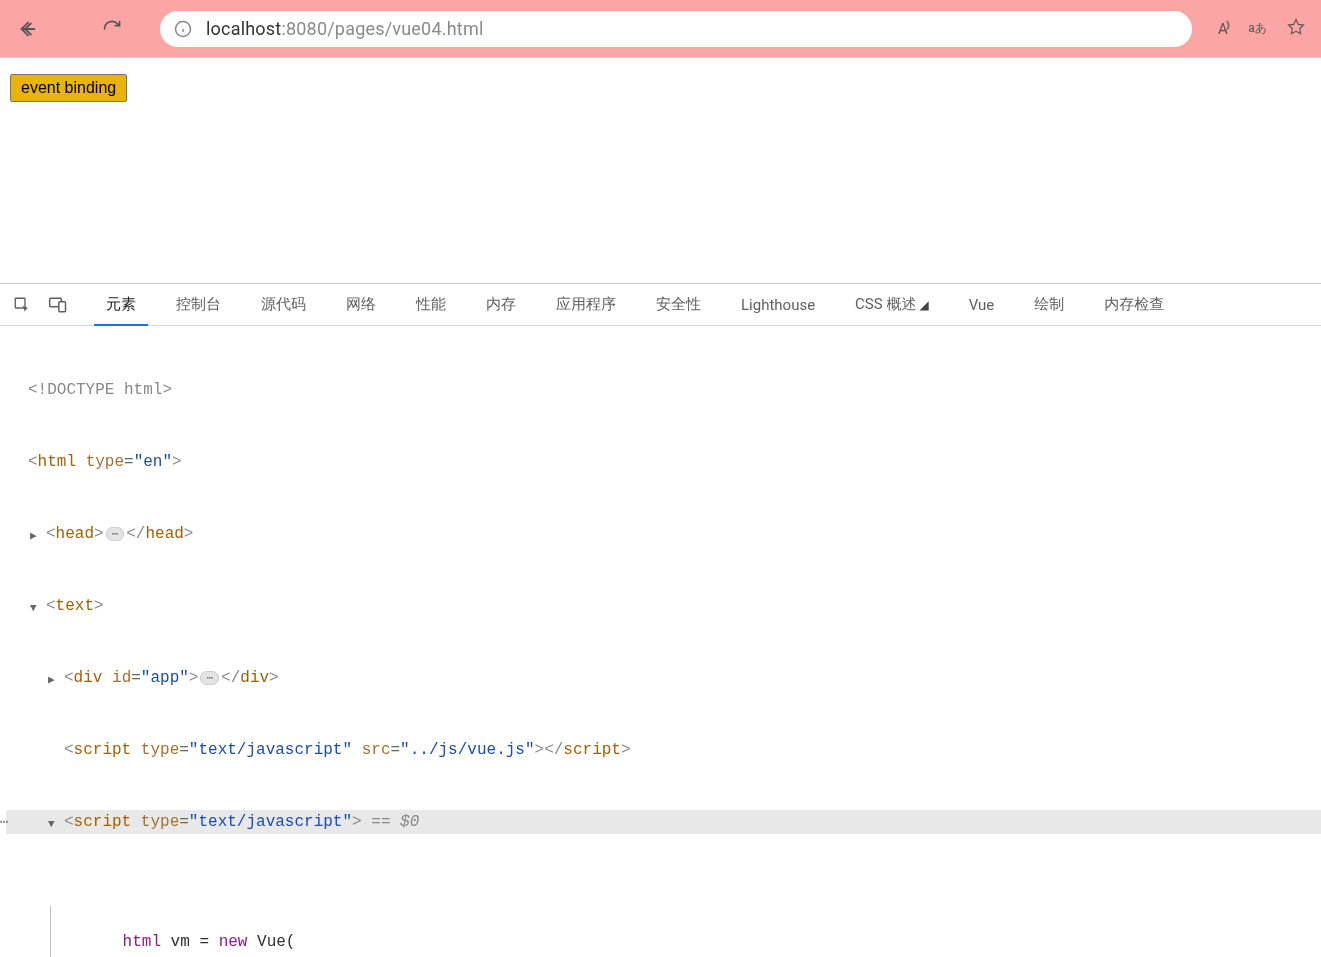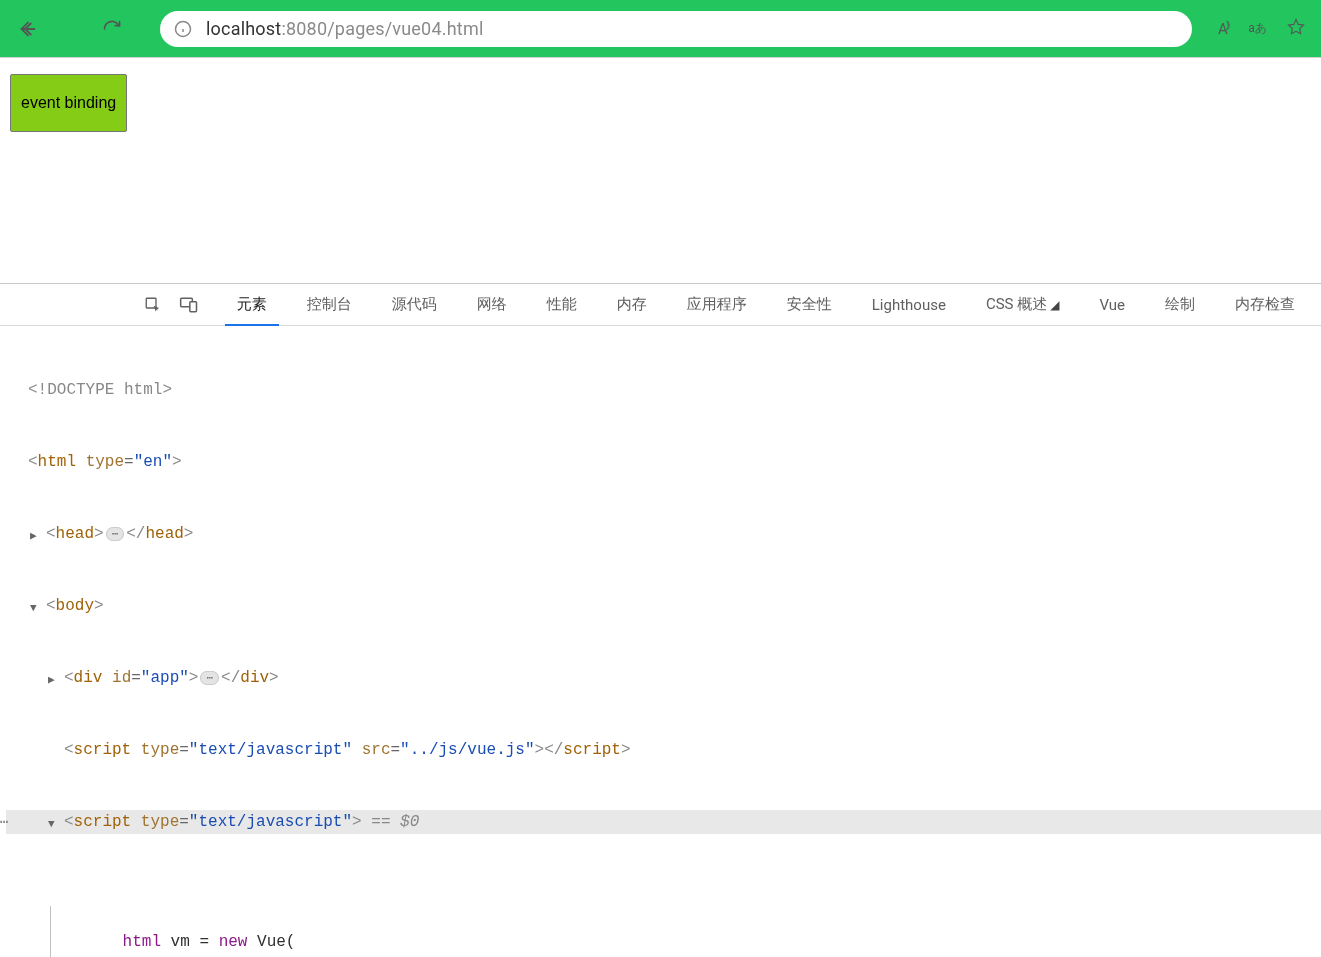--- a/index.html
+++ b/index.html
@@ -8,21 +8,21 @@
       font-size: 14px;
       color: #333;
       background: #fff;
       overflow: hidden;
     }
     
     
     .browser-toolbar {
       height: 58px;
       border-bottom: 1px solid #d0d0d0;
-      background: #22c55e;
+      background: #fca5a5;
       display: flex;
       align-items: center;
       padding: 0 12px;
       gap: 18px;
     }
     .nav-btn {
       width: 32px;
       height: 32px;
       display: flex;
       align-items: center;
@@ -67,40 +67,39 @@
     .star-icon { font-size: 18px; }
 
     
     .page-content {
       padding: 16px 10px;
       height: 225px;
     }
     .event-button {
       font-family: Arial, sans-serif;
       font-size: 16px;
-      background: #84cc16;
+      background: #eab308;
       border: 1px solid #767676;
-      padding: 19px 10px;
+      padding: 4px 10px;
       cursor: pointer;
       border-radius: 2px;
     }
 
     
     .devtools {
       border-top: 1px solid #c8c8c8;
       background: #fff;
     }
     .devtools-toolbar {
       height: 42px;
       display: flex;
       align-items: center;
       border-bottom: 1px solid #d8d8d8;
       padding: 0 6px;
       gap: 4px;
-      justify-content: flex-end;
     }
     .dev-icon-btn {
       width: 32px;
       height: 32px;
       display: flex;
       align-items: center;
       justify-content: center;
       color: #606060;
       cursor: pointer;
       border-radius: 2px;
@@ -284,21 +283,21 @@
       <div class="dev-tab">Vue</div>
       <div class="dev-tab">绘制</div>
       <div class="dev-tab">内存检查</div>
     </div>
   </div>
 
   <div class="dom-tree">
     <div class="dom-line"><span class="tag-bracket">&lt;!DOCTYPE html&gt;</span></div>
     <div class="dom-line"><span class="tag-bracket">&lt;</span><span class="tag-name">html</span> <span class="attr-name">type</span><span class="equals">=</span><span class="attr-value">"en"</span><span class="tag-bracket">&gt;</span></div>
     <div class="dom-line indent-1"><span class="expand">▶</span><span class="tag-bracket">&lt;</span><span class="tag-name">head</span><span class="tag-bracket">&gt;</span><span class="ellipsis-pill">⋯</span><span class="tag-bracket">&lt;/</span><span class="tag-name">head</span><span class="tag-bracket">&gt;</span></div>
-    <div class="dom-line indent-1"><span class="expand">▼</span><span class="tag-bracket">&lt;</span><span class="tag-name">body</span><span class="tag-bracket">&gt;</span></div>
+    <div class="dom-line indent-1"><span class="expand">▼</span><span class="tag-bracket">&lt;</span><span class="tag-name">text</span><span class="tag-bracket">&gt;</span></div>
     <div class="dom-line indent-2"><span class="expand">▶</span><span class="tag-bracket">&lt;</span><span class="tag-name">div</span> <span class="attr-name">id</span><span class="equals">=</span><span class="attr-value">"app"</span><span class="tag-bracket">&gt;</span><span class="ellipsis-pill">⋯</span><span class="tag-bracket">&lt;/</span><span class="tag-name">div</span><span class="tag-bracket">&gt;</span></div>
     <div class="dom-line indent-2-no"><span class="tag-bracket">&lt;</span><span class="tag-name">script</span> <span class="attr-name">type</span><span class="equals">=</span><span class="attr-value">"text/javascript"</span> <span class="attr-name">src</span><span class="equals">=</span><span class="attr-value">"../js/vue.js"</span><span class="tag-bracket">&gt;&lt;/</span><span class="tag-name">script</span><span class="tag-bracket">&gt;</span></div>
     <div class="dom-line indent-2 selected-line"><span class="selected-marker">⋯</span><span class="expand">▼</span><span class="tag-bracket">&lt;</span><span class="tag-name">script</span> <span class="attr-name">type</span><span class="equals">=</span><span class="attr-value">"text/javascript"</span><span class="tag-bracket">&gt;</span><span class="dollar-ref"> == $0</span></div>
     
     <div class="script-body">
 <div>      <span class="keyword-purple">html</span><span> vm = </span><span class="keyword-purple">new</span><span> Vue(</span></div>
 
 
 
 

